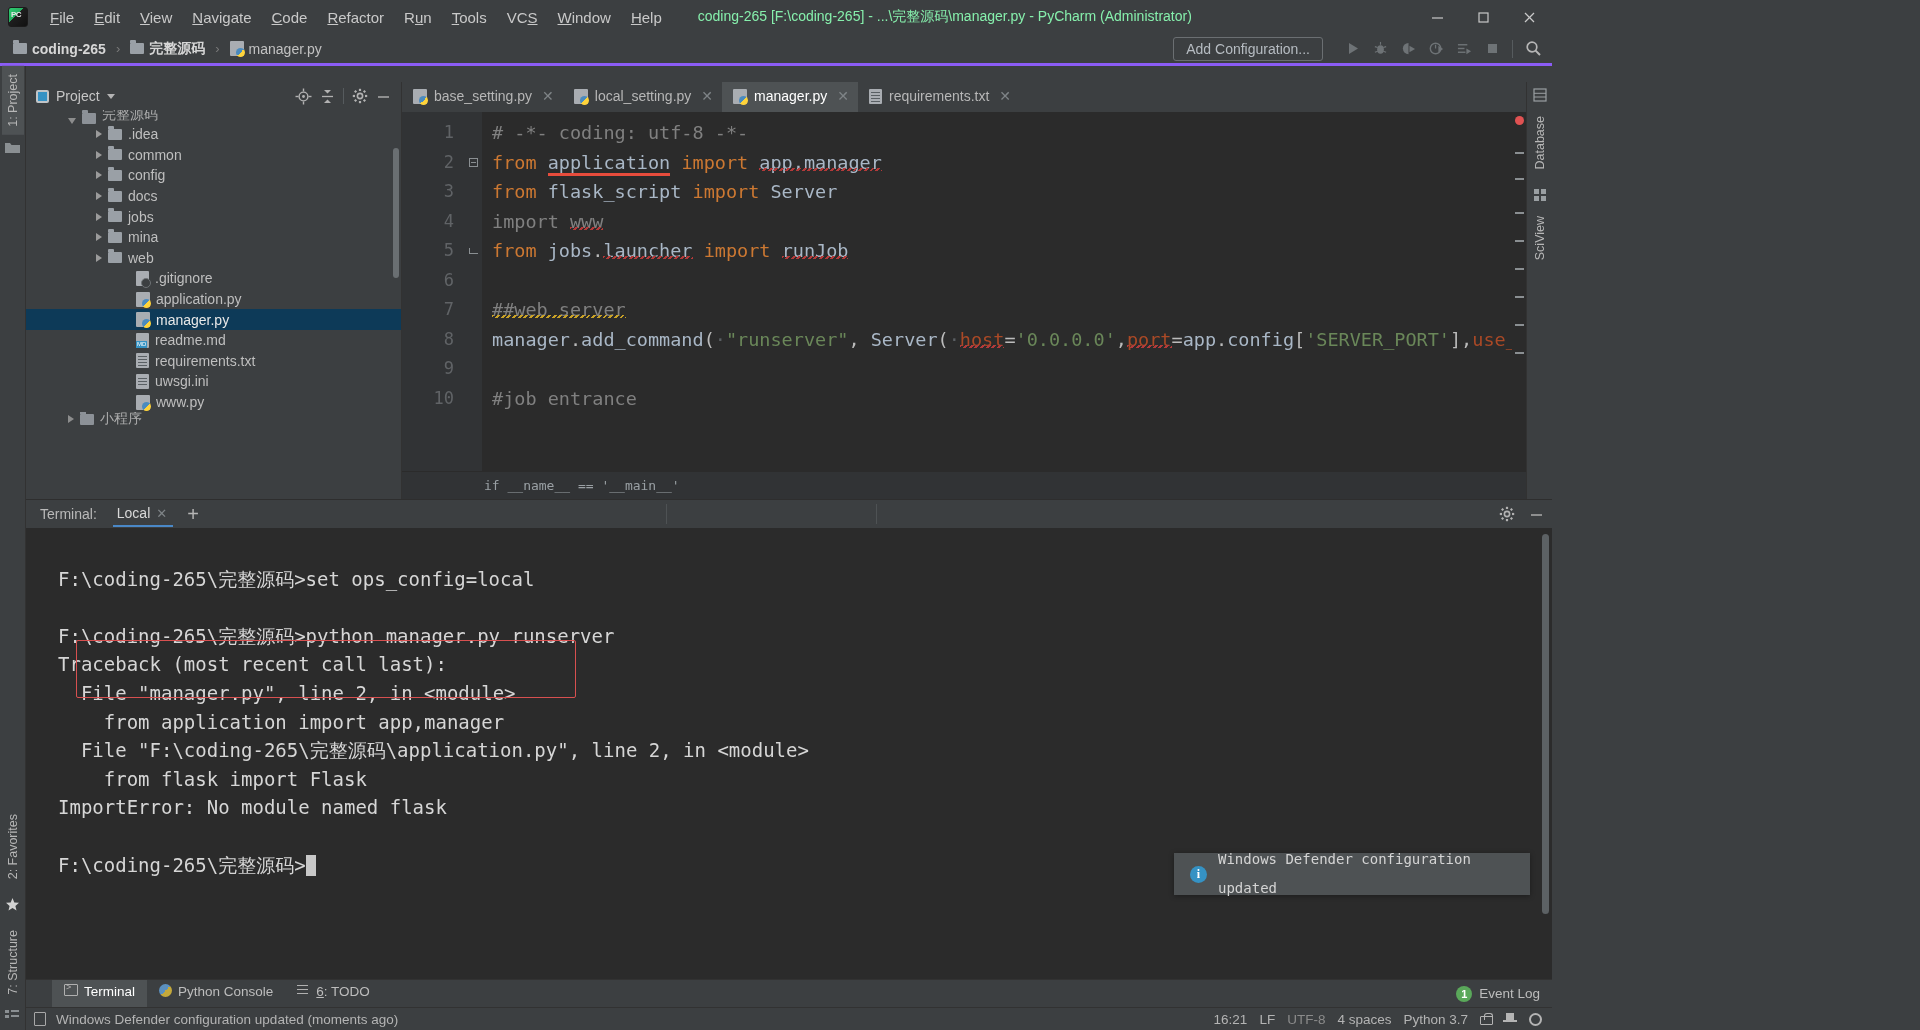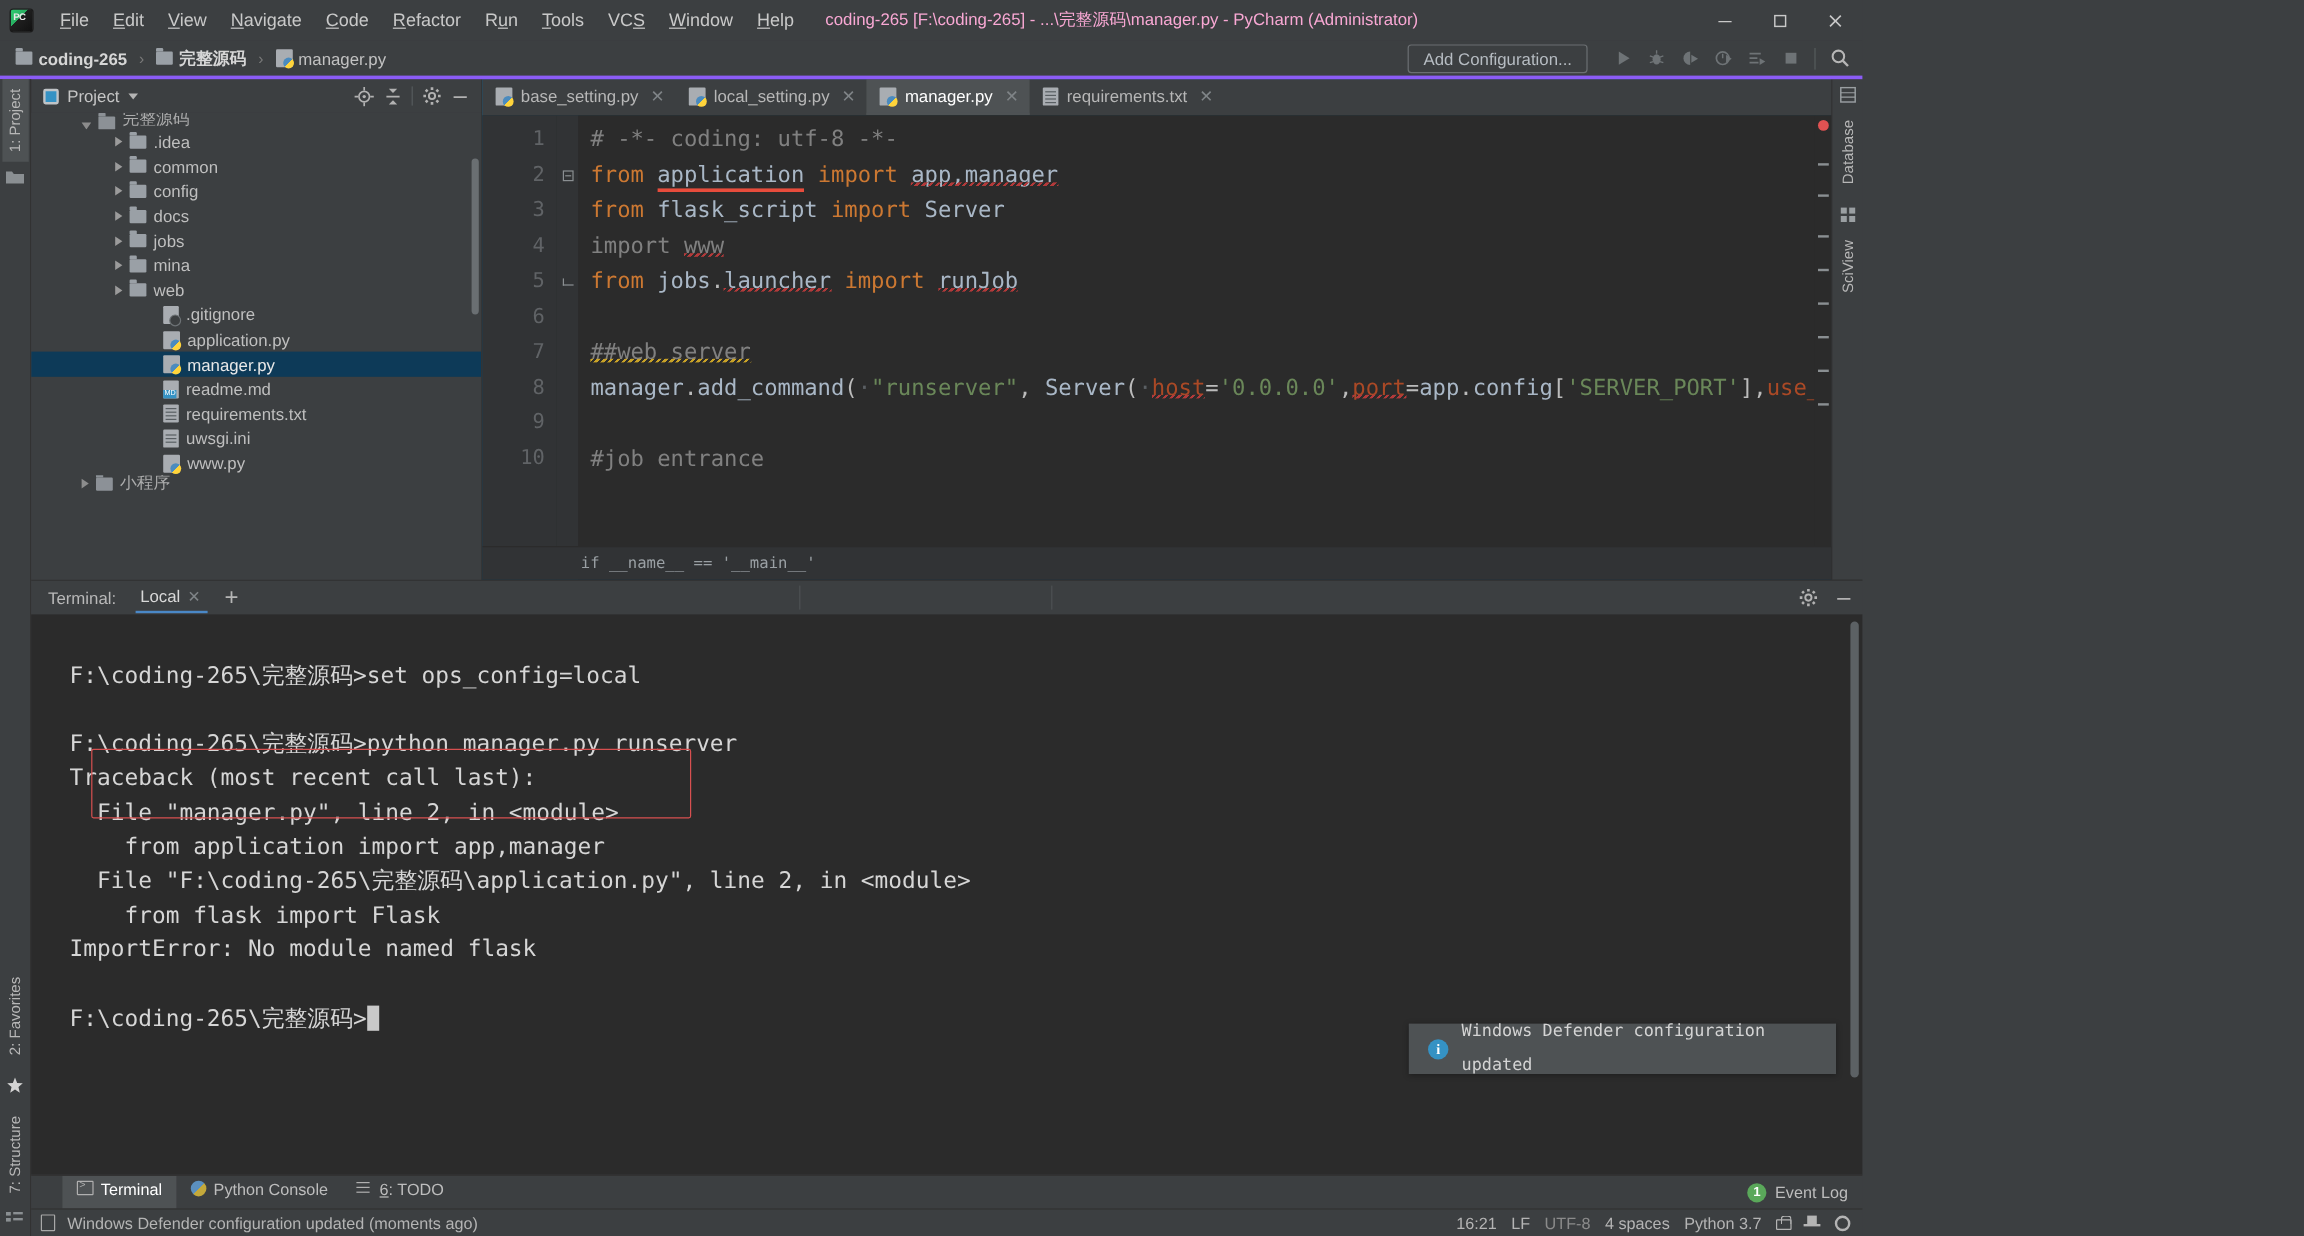--- a/index.html
+++ b/index.html
@@ -25,21 +25,21 @@
   }
   .pc-logo::after {
     content: "PC"; position: absolute; left: 2px; top: 2px;
     font-size: 8px; font-weight: bold; color: #e8e8e8; letter-spacing: -0.5px;
   }
   .menu-item {
     font-size: 15px; color: #c9c9c9; padding: 3px 10px; cursor: default; white-space: nowrap;
   }
   .menu-item u { text-decoration: underline; }
   .win-title {
-    font-size: 14px; color: #f9a8d4; margin-left: 16px; white-space: nowrap;
+    font-size: 14px; color: #86efac; margin-left: 26px; white-space: nowrap;
   }
   .win-ctrls { position: absolute; right: 0; top: 0; height: 34px; display: flex; align-items: center; }
   .win-btn { width: 46px; height: 34px; display: flex; align-items: center; justify-content: center; color: #c9c9c9; font-size: 15px; }
 
   
   .navbar {
     height: 32px; background: #3c3f41; display: flex; align-items: center;
     padding-left: 10px; flex: none; border-bottom: 3px solid #8b5cf6; position: relative;
   }
   .crumb { display: flex; align-items: center; font-size: 14px; color: #c2c2c2; }
@@ -105,21 +105,21 @@
     width: 26px; background: #3c3f41; border-right: 1px solid #323232;
     display: flex; flex-direction: column; align-items: center; flex: none; position: relative;
   }
   .vtab {
     writing-mode: vertical-rl; transform: rotate(180deg);
     font-size: 12.5px; color: #b7b7b7; padding: 8px 4px; white-space: nowrap;
   }
   .vtab.active { background: #4e5254; }
   .strip-icon { margin-top: 6px; }
 
-  .content-col { flex: 1; display: flex; flex-direction: column; min-width: 0; }
+  .content-col { flex: 1; display: flex; flex-direction: column; min-width: 0; margin-top: 16px; }
   .upper { display: flex; flex: none; height: 417px; min-height: 0; }
 
   
   .projpanel { width: 376px; background: #3c3f41; display: flex; flex-direction: column; flex:none; border-right:1px solid #323232;}
   .proj-head {
     height: 28px; display: flex; align-items: center; padding: 0 6px 0 10px; gap: 7px;
     background:#3c3f41; flex: none;
   }
   .proj-title { font-size: 14px; color: #c6c6c6; }
   .proj-sq { width:13px;height:13px;background:#3592c4;border:2px solid #c0c4c7;border-radius:2px;}
@@ -131,21 +131,21 @@
   .trow { height: 20.6px; display:flex; align-items:center; gap:6px; color:#bfbfbf; padding-left: 0; white-space: nowrap;}
   .trow.sel { background: #0d3a58; color:#e8e8e8; }
   .arrow { width:0;height:0;border-top:4.5px solid transparent;border-bottom:4.5px solid transparent;border-left:6px solid #9b9b9b; flex:none;}
   .arrow.open { border-left:4.5px solid transparent;border-right:4.5px solid transparent;border-top:6px solid #9b9b9b; border-bottom:none;}
   .arrow.none { border:none; width:6px; }
   .tree-scroll {
     position:absolute; right:2px; top:38px; width:6px; height:130px; background:#6a6f72; border-radius:3px;
   }
 
   
-  .editorcol { flex:1; display:flex; flex-direction:column; min-width:0; background:#0369a1; }
+  .editorcol { flex:1; display:flex; flex-direction:column; min-width:0; background:#bef264; }
   .tabbar { height:30px; background:#3c3f41; display:flex; align-items:stretch; flex:none; }
   .etab {
     display:flex; align-items:center; gap:7px; padding: 0 9px 0 11px; font-size:14px; color:#b7b7b7;
     border-bottom: 2px solid transparent; white-space:nowrap;
   }
   .etab.active { background:#4e5254; color:#ffffff; border-bottom-color:#4e5254; }
   .etab .x { color:#7f8487; font-size:14px; margin-left:3px; }
 
   .editorarea { flex:1; display:flex; min-height:0; position:relative; background:#2b2b2b; overflow:hidden;}
   .gutter {

